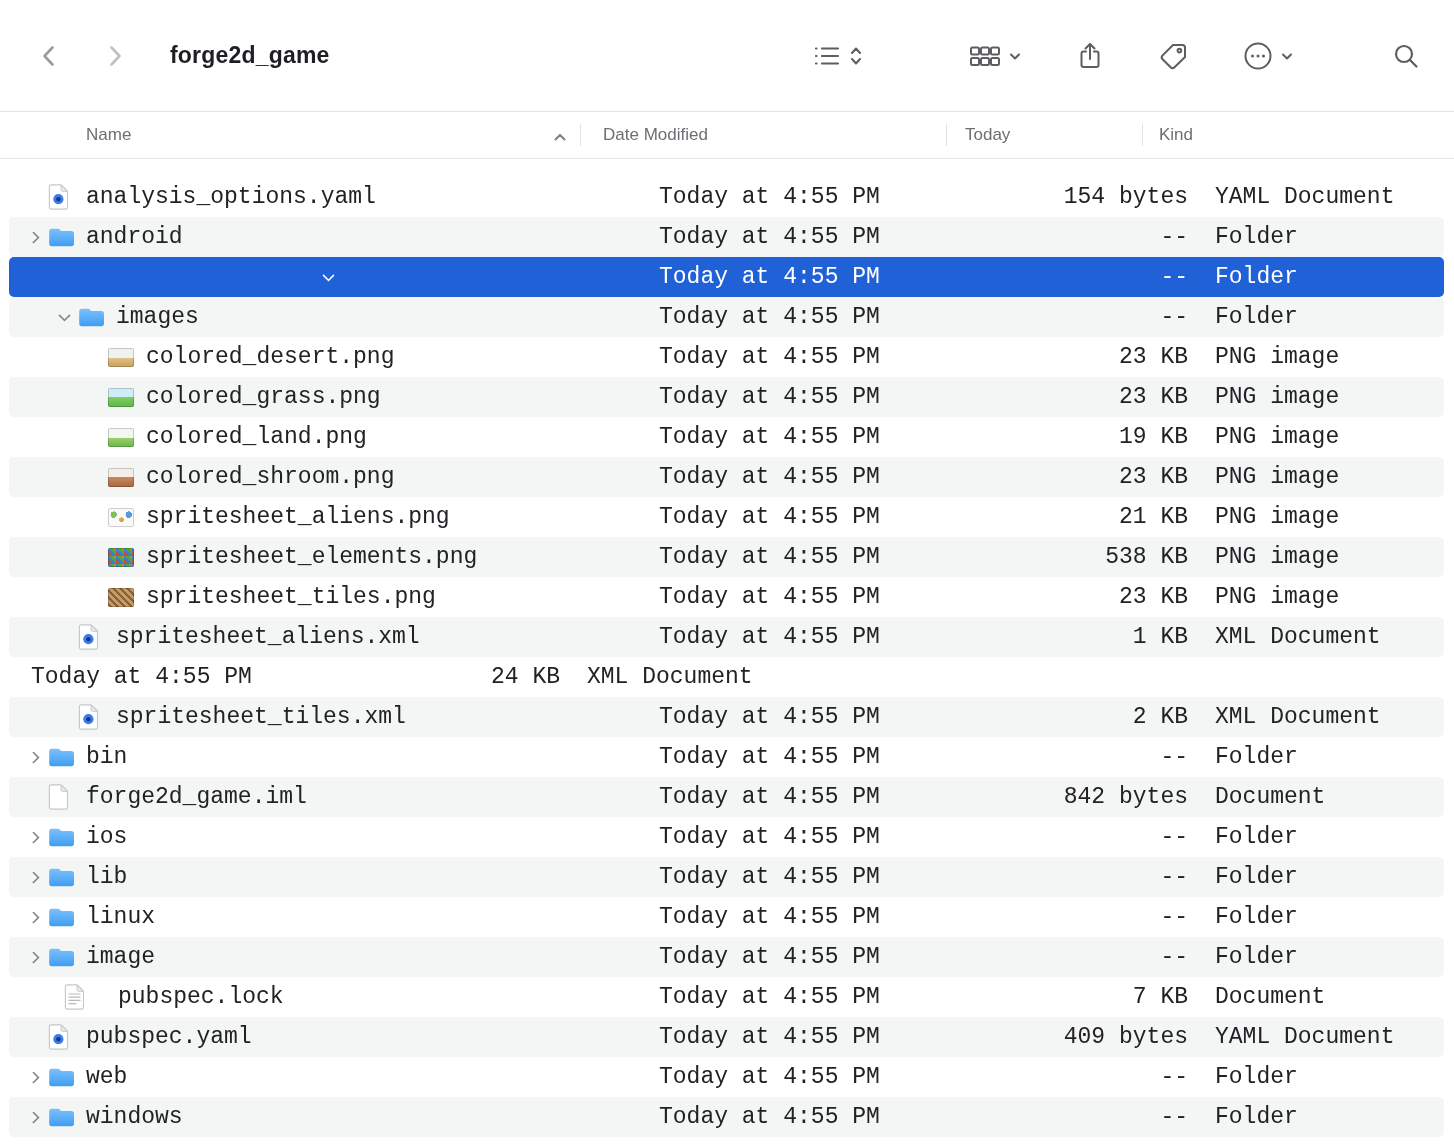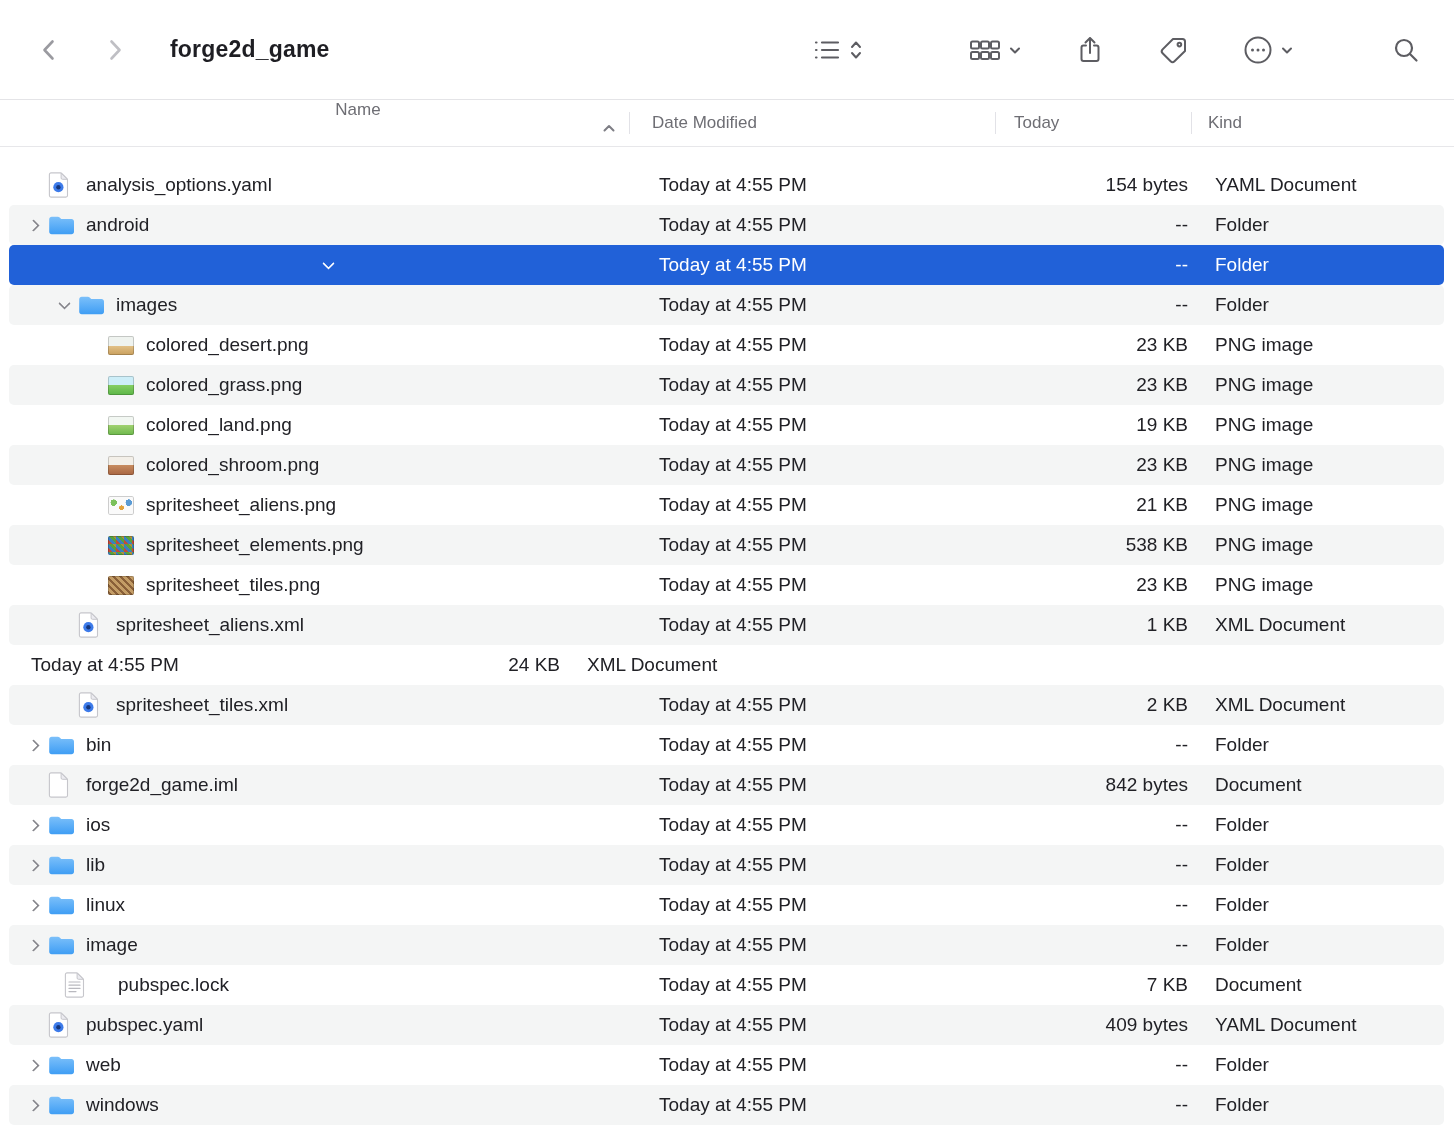--- a/index.html
+++ b/index.html
@@ -1,49 +1,49 @@
 <!DOCTYPE html>
 <html style="--selection: #2161d8; --stripe: #f4f5f5;"><head>
 <meta charset="utf-8">
 <style>
   * { margin:0; padding:0; box-sizing:border-box; }
   html,body { width:1454px; height:1144px; overflow:hidden; background:#fff;
     font-family:"Liberation Sans", sans-serif; color:#1e1e23; }
 
   
-  .toolbar { height:100px; display:flex; align-items:center; background:#fff;
+  .toolbar { height:112px; display:flex; align-items:center; background:#fff;
     border-bottom:1px solid #e4e4e7; padding:0 34px; }
   .nav-btn, .tool-btn { background:none; border:none; cursor:pointer;
     display:flex; align-items:center; gap:6px; padding:0; }
   .nav-back { margin-left:4px; }
   .nav-fwd  { margin-left:44px; }
   .win-title { font-size:23px; font-weight:700; color:#1e1e23; margin-left:44px; letter-spacing:.2px; }
   .tools { margin-left:auto; display:flex; align-items:center; }
   .t-view  { margin-right:104px; }
   .t-group { margin-right:54px; }
   .t-share { margin-right:54px; }
   .t-tag   { margin-right:54px; }
   .t-more  { margin-right:98px; }
 
   
   .colheader { height:47px; display:flex; align-items:stretch; background:#fff;
     border-bottom:1px solid #e7e7ea; }
   .hcell { font-size:17px; color:#6e6e74; display:flex; align-items:center; position:relative; }
   .hcell .hdiv { position:absolute; right:0; top:50%; transform:translateY(-50%);
     width:1px; height:22px; background:#e2e2e7; }
-  .h-name { width:630px; padding-left:86px;flex-direction:column; }
+  .h-name { width:581px; padding-left:86px; }
   .h-name .sort { margin-left:auto; margin-right:14px; margin-top:3px; }
   .h-date { width:366px; padding-left:22px; }
   .h-size { width:196px; padding-left:18px; }
   .h-kind { flex:1; padding-left:16px; }
 
   
   .list { padding-top:18px; }
   .row { height:40px; margin:0 10px 0 9px; border-radius:5px; display:flex;
-    align-items:center; font-size:19px; color:#212126; }
+    align-items:center; font-size:23px; color:#212126;font-family:Liberation Mono, monospace; }
   .row.alt { background:var(--stripe,#f4f5f5);text-align:center; }
   .row.selected { background:var(--selection,#2161d8); color:#fff; }
   .cell { display:flex; align-items:center; height:100%; }
   .c-name { width:628px; overflow:hidden; white-space:nowrap; }
   .c-date { width:366px; padding-left:22px; }
   .c-size { width:196px; justify-content:flex-end; padding-right:11px; }
   .c-kind { flex:1; padding-left:16px; }
 
   .chev-box { width:28px; height:100%; display:flex; align-items:center;
     justify-content:center; flex:none; }

